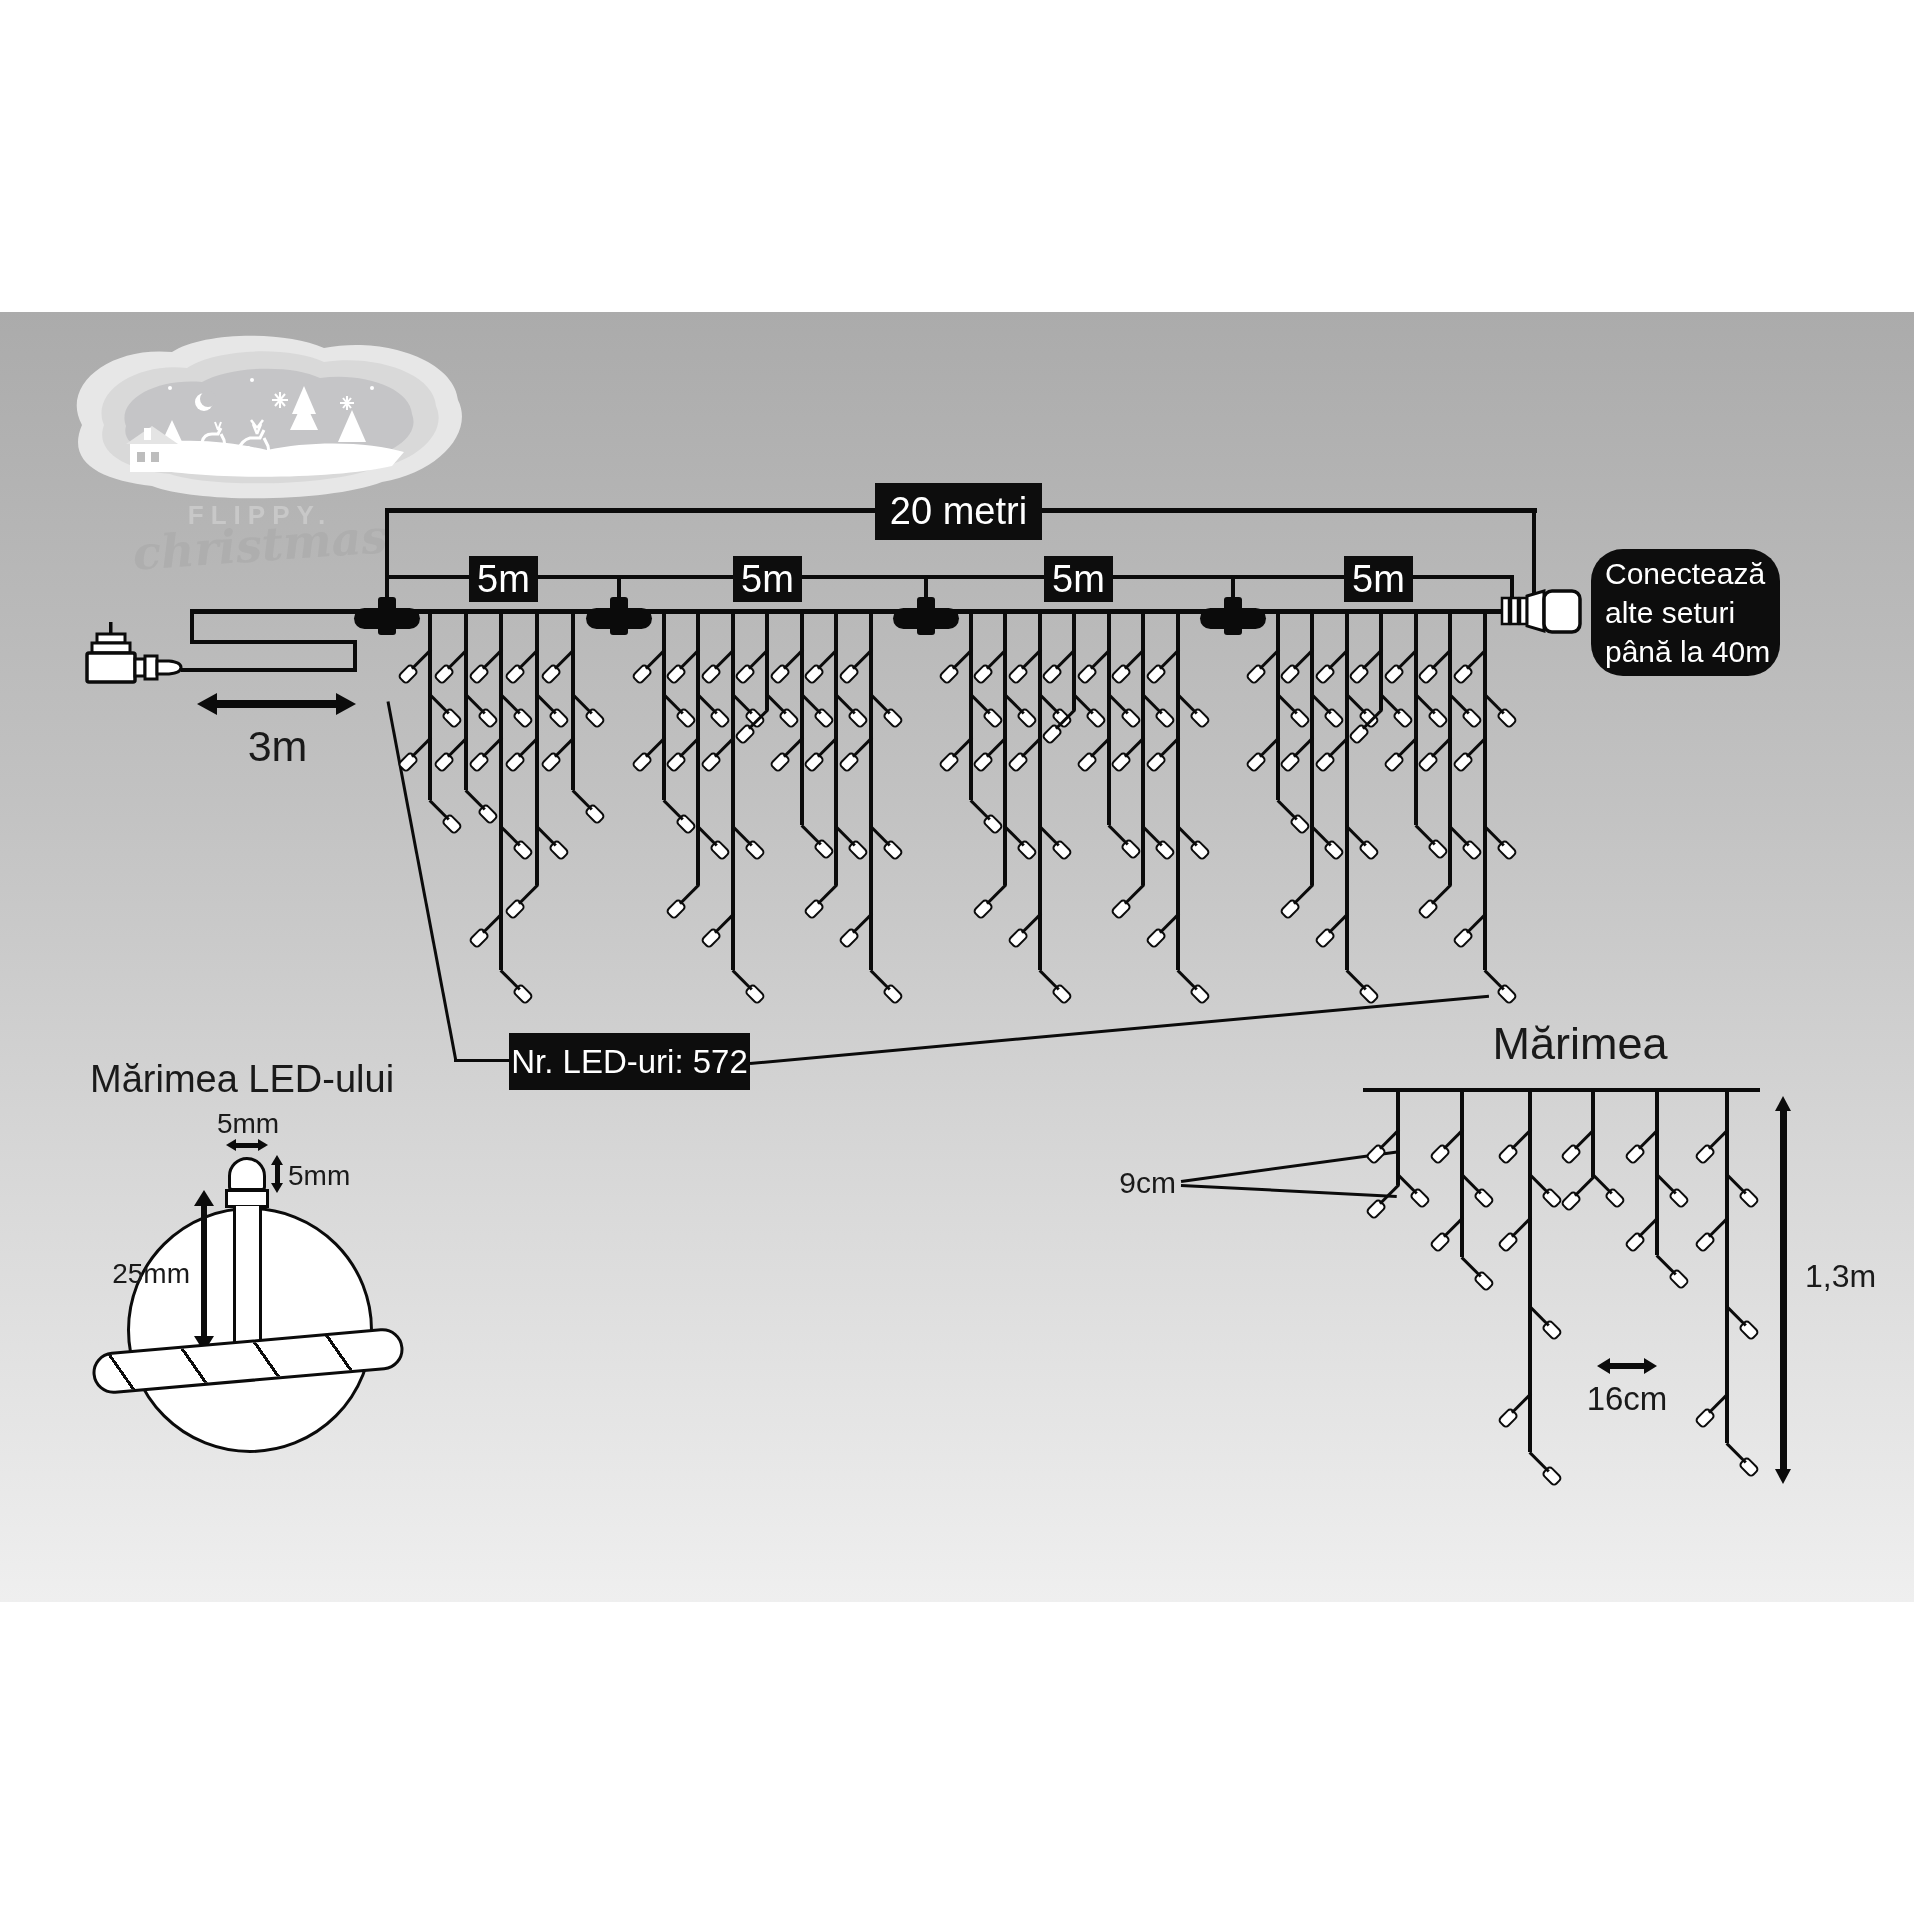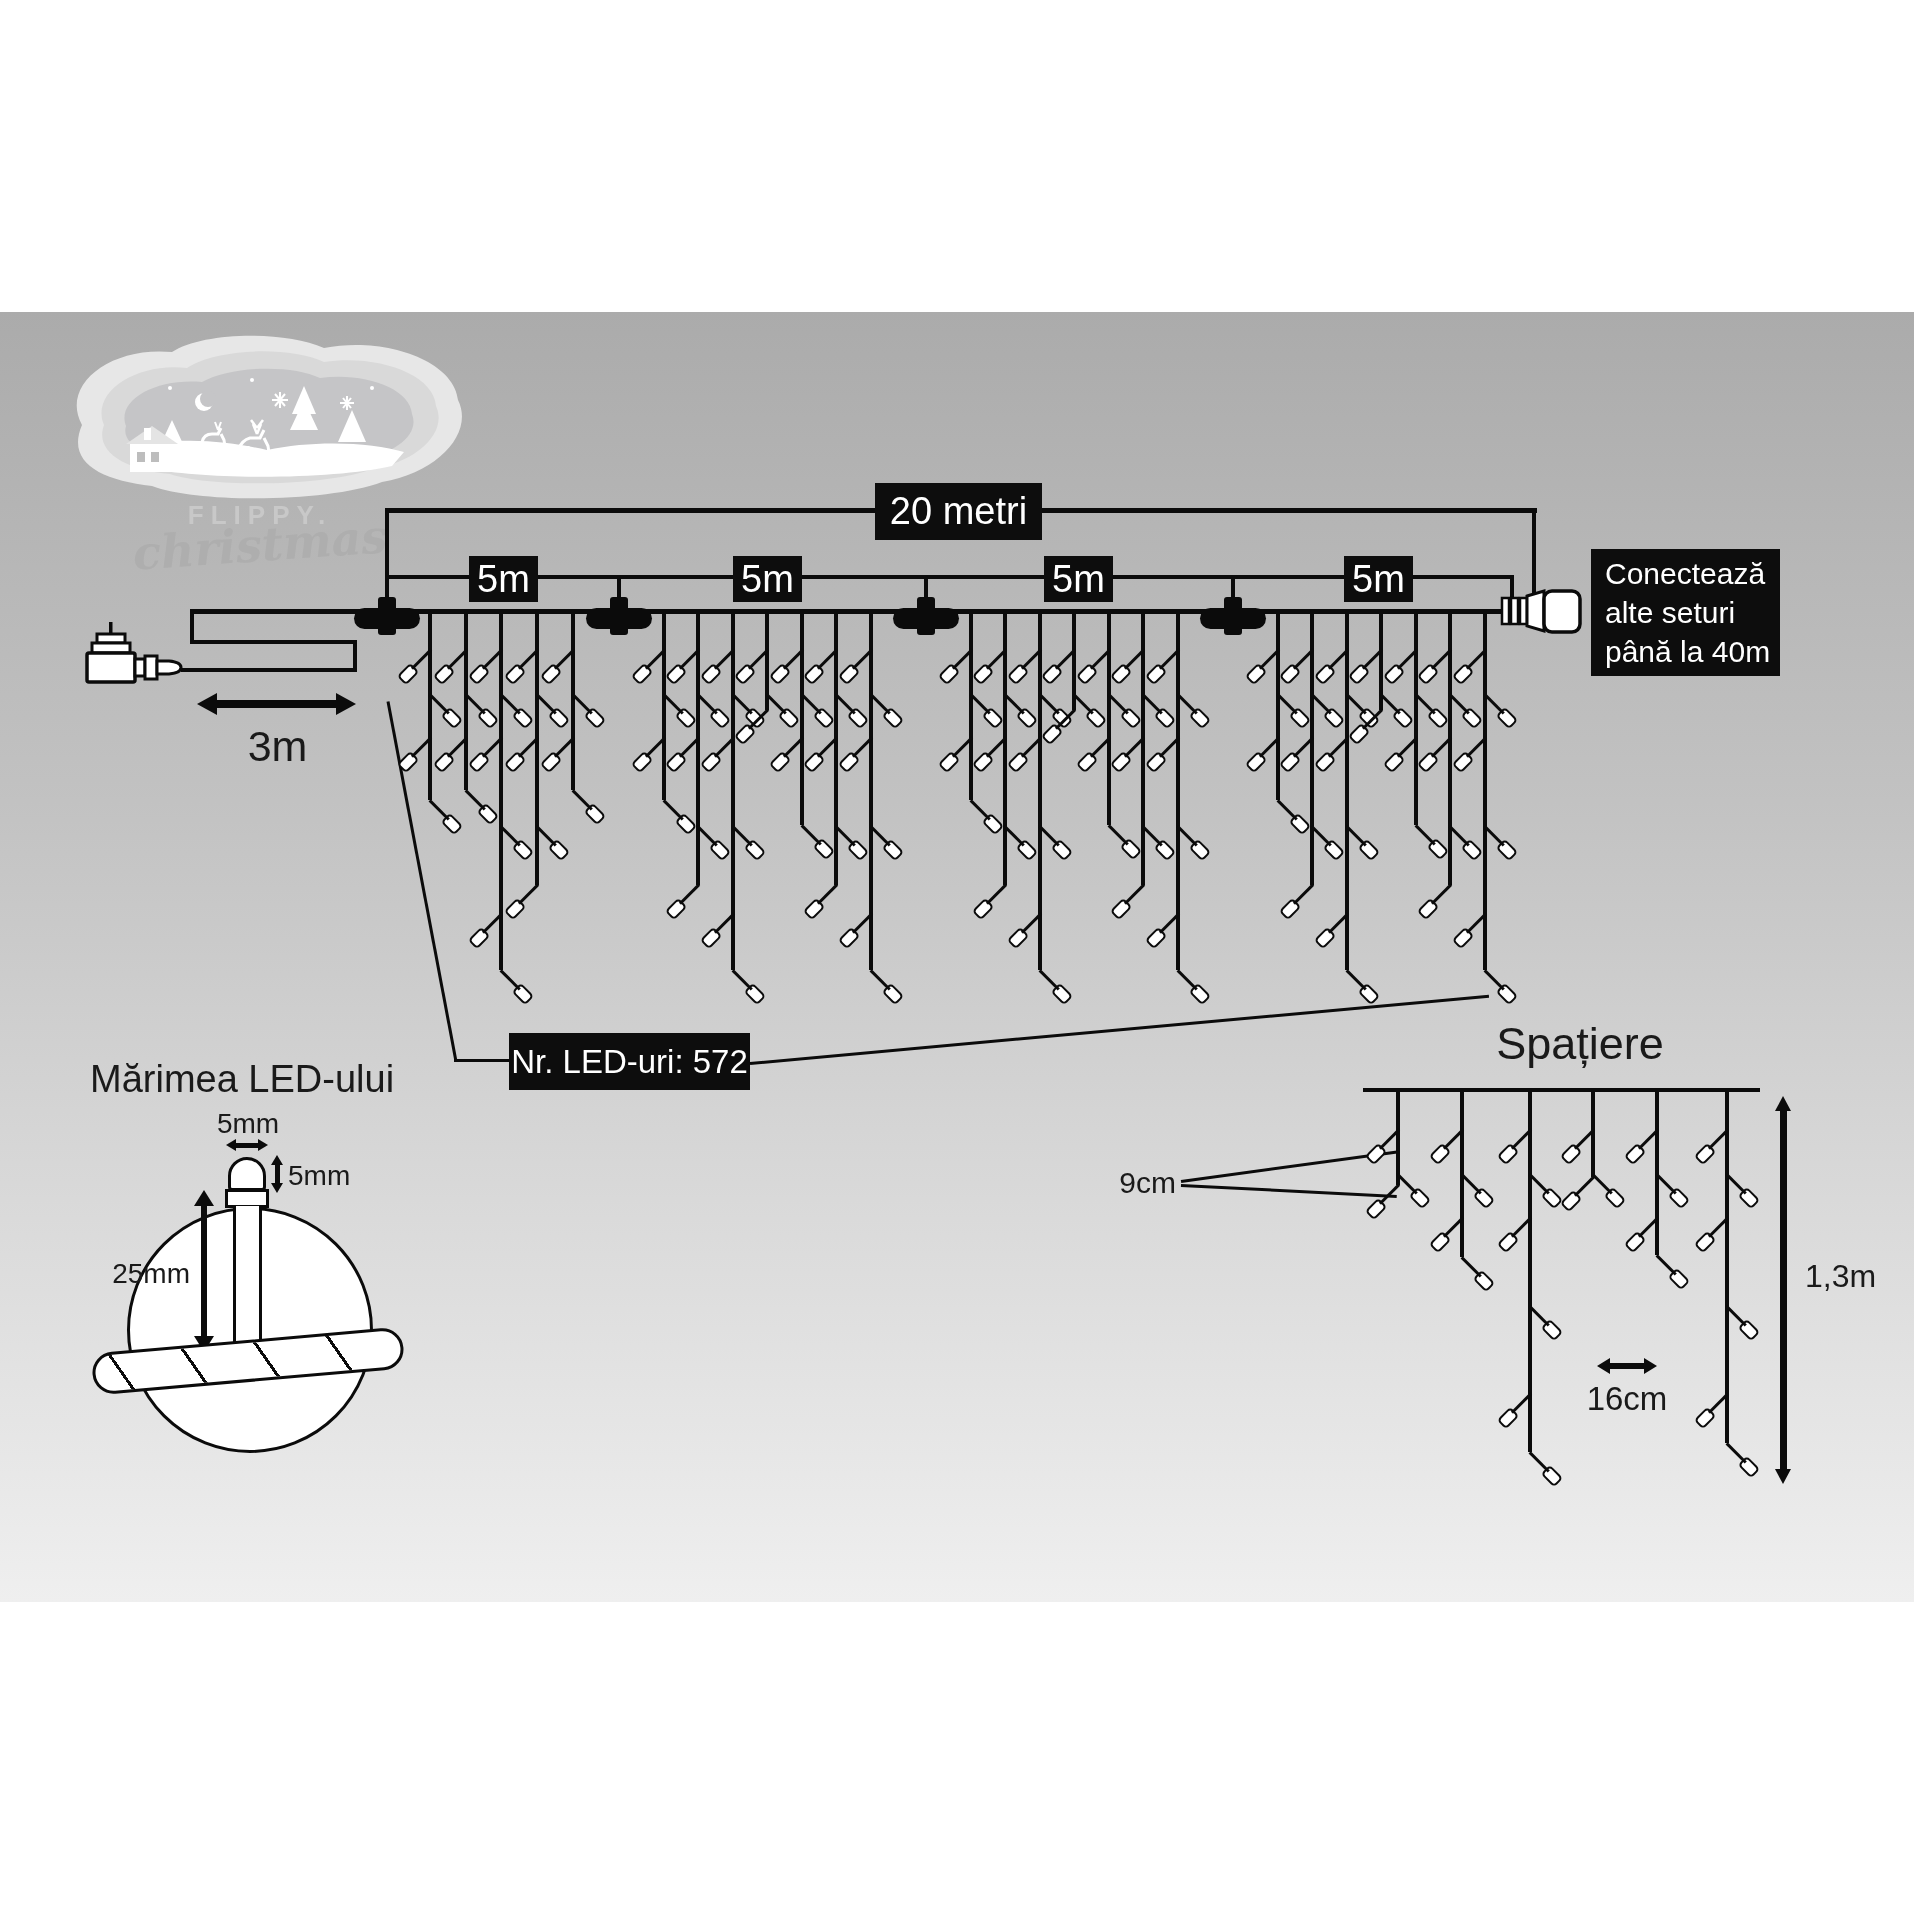--- a/index.html
+++ b/index.html
@@ -146,40 +146,40 @@
   <div class="blackbox seg-label" style="left:733px;">
       <span>5m</span>
     </div>
   <div class="blackbox seg-label" style="left:1044px;">
       <span>5m</span>
     </div>
   <div class="blackbox seg-label" style="left:1344px;">
       <span>5m</span>
     </div>
 
-  <div class="blackbox" style="left:1591px;top:549px;width:189px;height:127px;font-size:30px;line-height:39px;justify-content:flex-start;padding-left:14px;box-sizing:border-box;">
+  <div class="blackbox" style="left:1591px;top:549px;width:189px;height:127px;font-size:30px;line-height:39px;justify-content:flex-start;padding-left:14px;box-sizing:border-box;border-radius:32px;">
     <div>
       <div>Conectează</div>
       <div>alte seturi</div>
       <div>până la 40m</div>
     </div>
   </div>
 
   <div class="blackbox" style="left:509px;top:1033px;width:241px;height:57px;font-size:33px;">
     <span>Nr. LED-uri: 572</span>
   </div>
 
   <div class="arr" style="left:197px;top:693px;width:159px;height:22px;">
     <div class="shaft" style="left:13px;right:13px;top:7px;height:8px;"></div>
     <div class="ah" style="left:0;top:0;border-width:11px 20px 11px 0;border-right-color:#0b0b0b;"></div>
     <div class="ah" style="right:0;top:0;border-width:11px 0 11px 20px;border-left-color:#0b0b0b;"></div>
   </div>
   <div class="dimtext" style="left:200px;top:722px;width:155px;text-align:center;font-size:43px;">3m</div>
 
-  <div class="dimtext" style="left:1430px;top:1018px;width:300px;text-align:center;font-size:45px;">Spațiere</div>
+  <div class="dimtext" style="left:1430px;top:1018px;width:300px;text-align:center;font-size:45px;">Mărimea</div>
   <div class="ln" style="left:1363px;top:1088px;width:397px;height:4px;"></div>
   <div class="dimtext" style="left:1080px;top:1166px;width:96px;text-align:right;font-size:30px;">9cm</div>
 
   <div class="arr" style="left:1597px;top:1358px;width:60px;height:16px;">
     <div class="shaft" style="left:9px;right:9px;top:5px;height:6px;"></div>
     <div class="ah" style="left:0;top:0;border-width:8px 13px 8px 0;border-right-color:#0b0b0b;"></div>
     <div class="ah" style="right:0;top:0;border-width:8px 0 8px 13px;border-left-color:#0b0b0b;"></div>
   </div>
   <div class="dimtext" style="left:1577px;top:1380px;width:100px;text-align:center;font-size:33px;">16cm</div>
 

